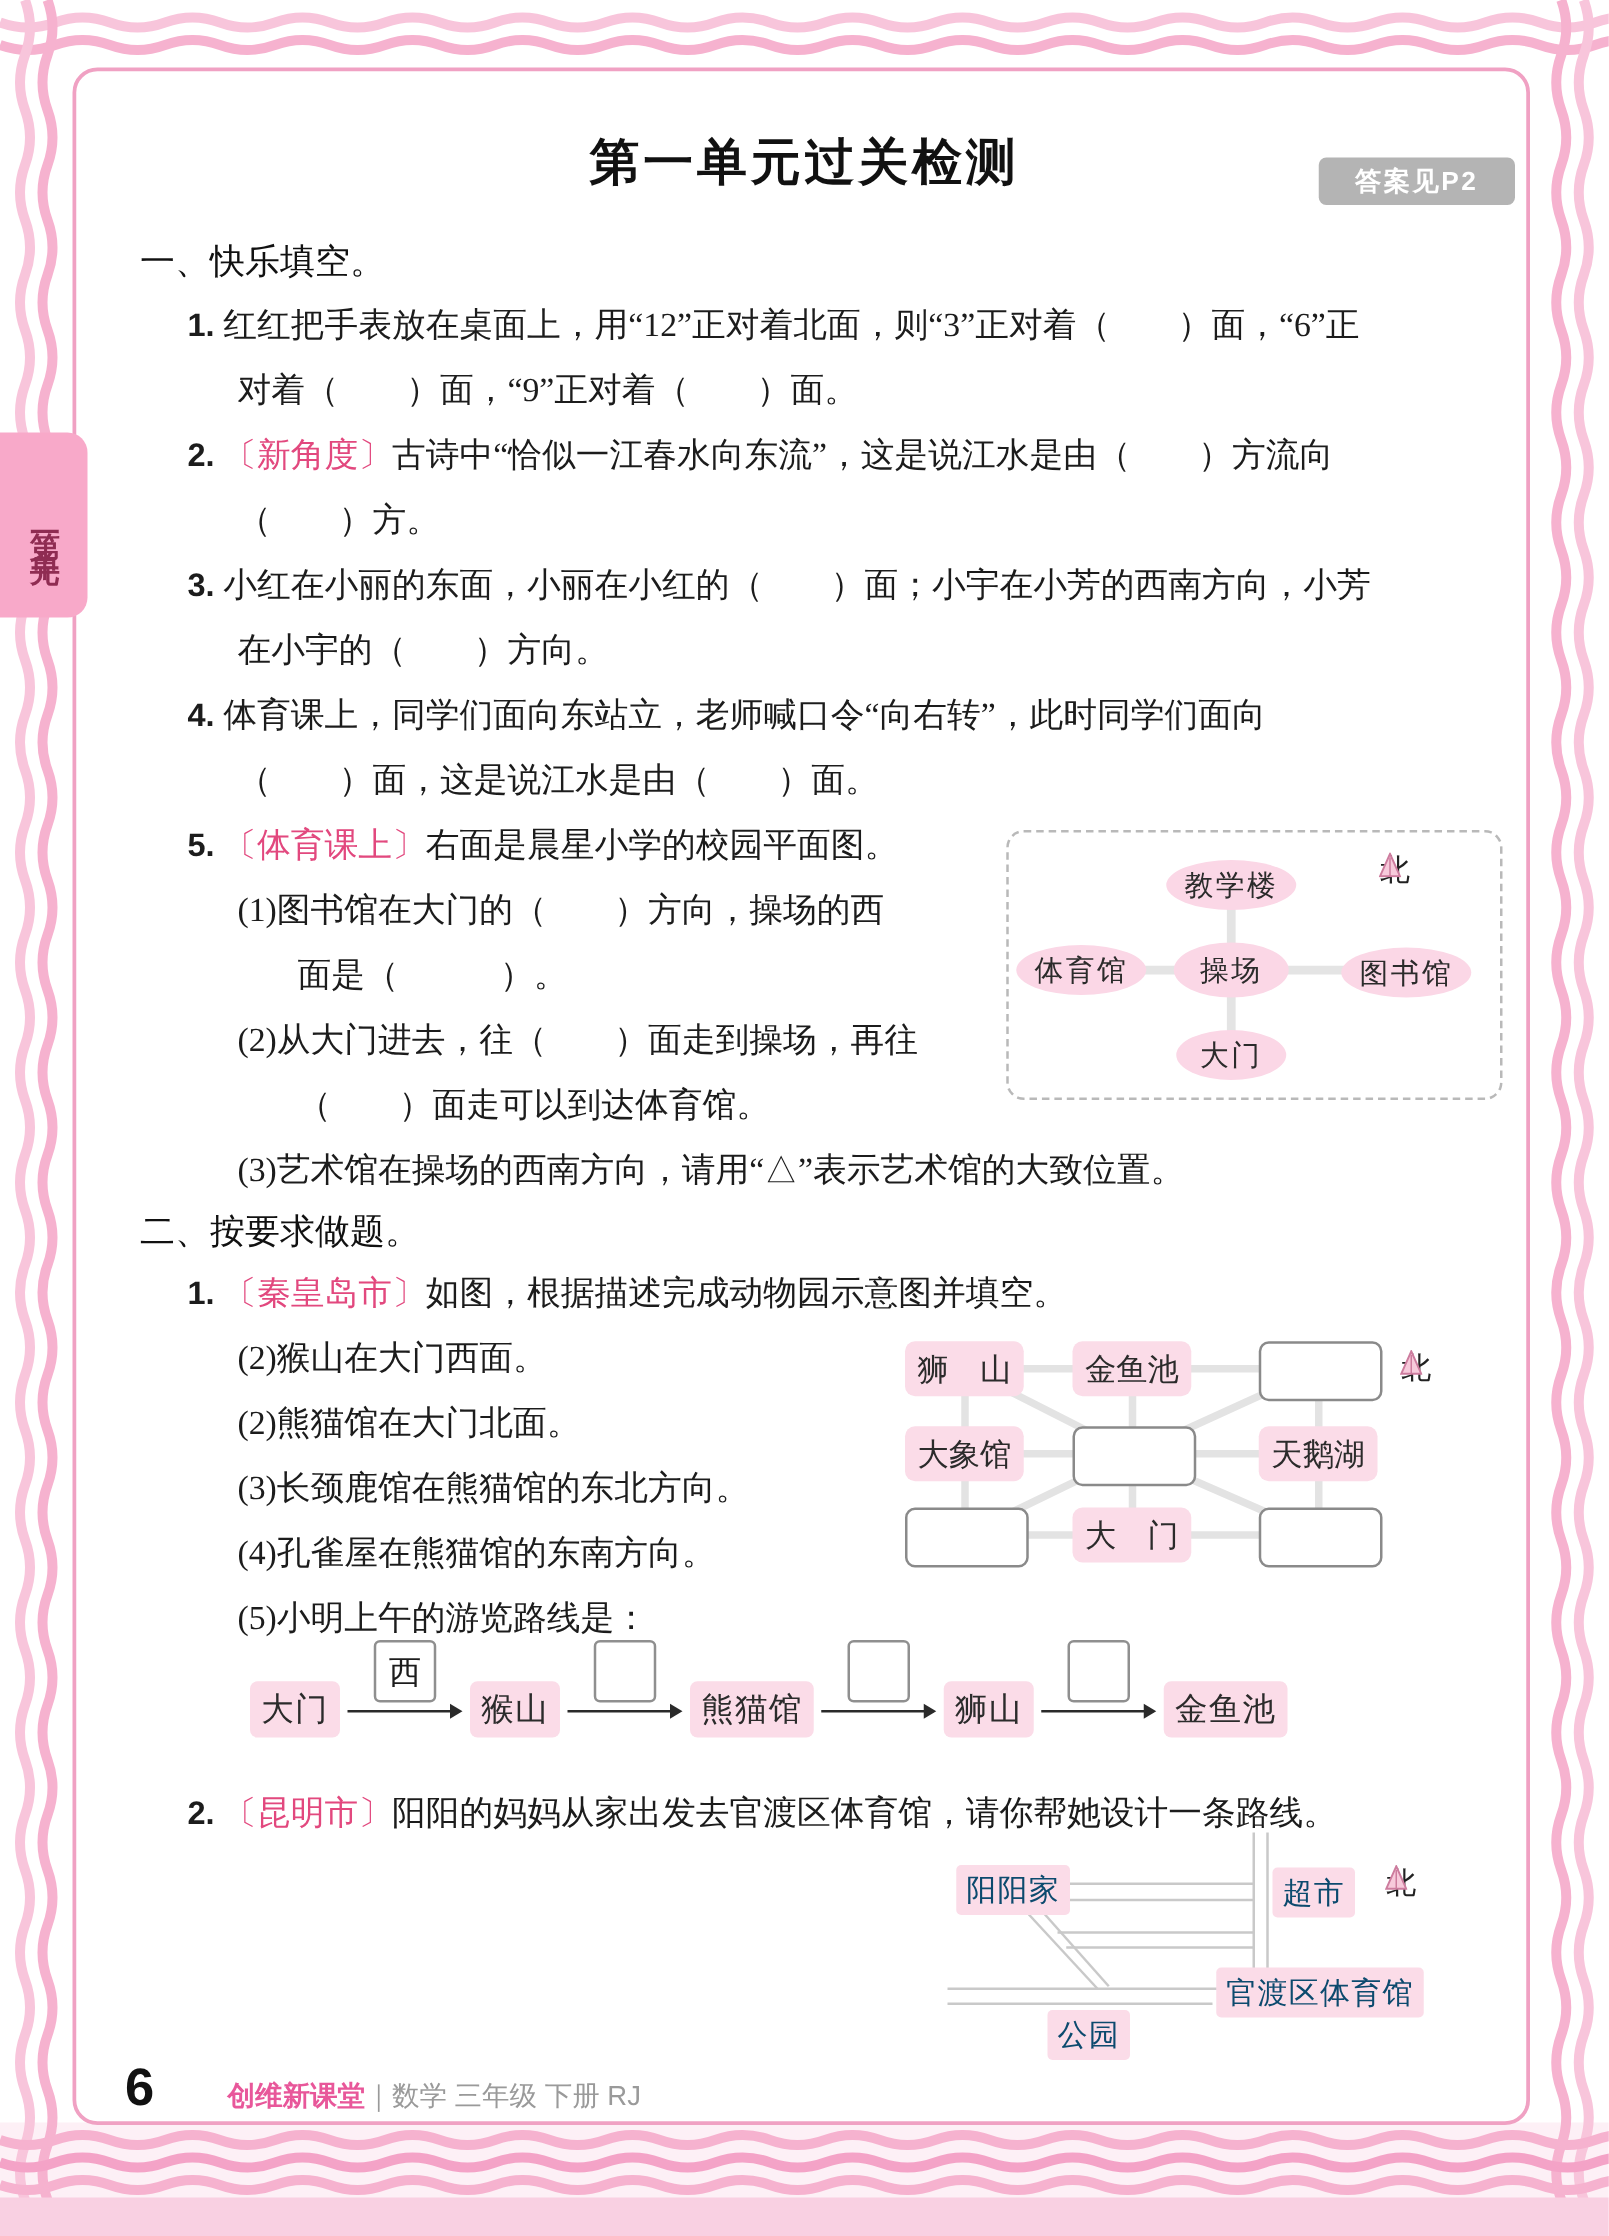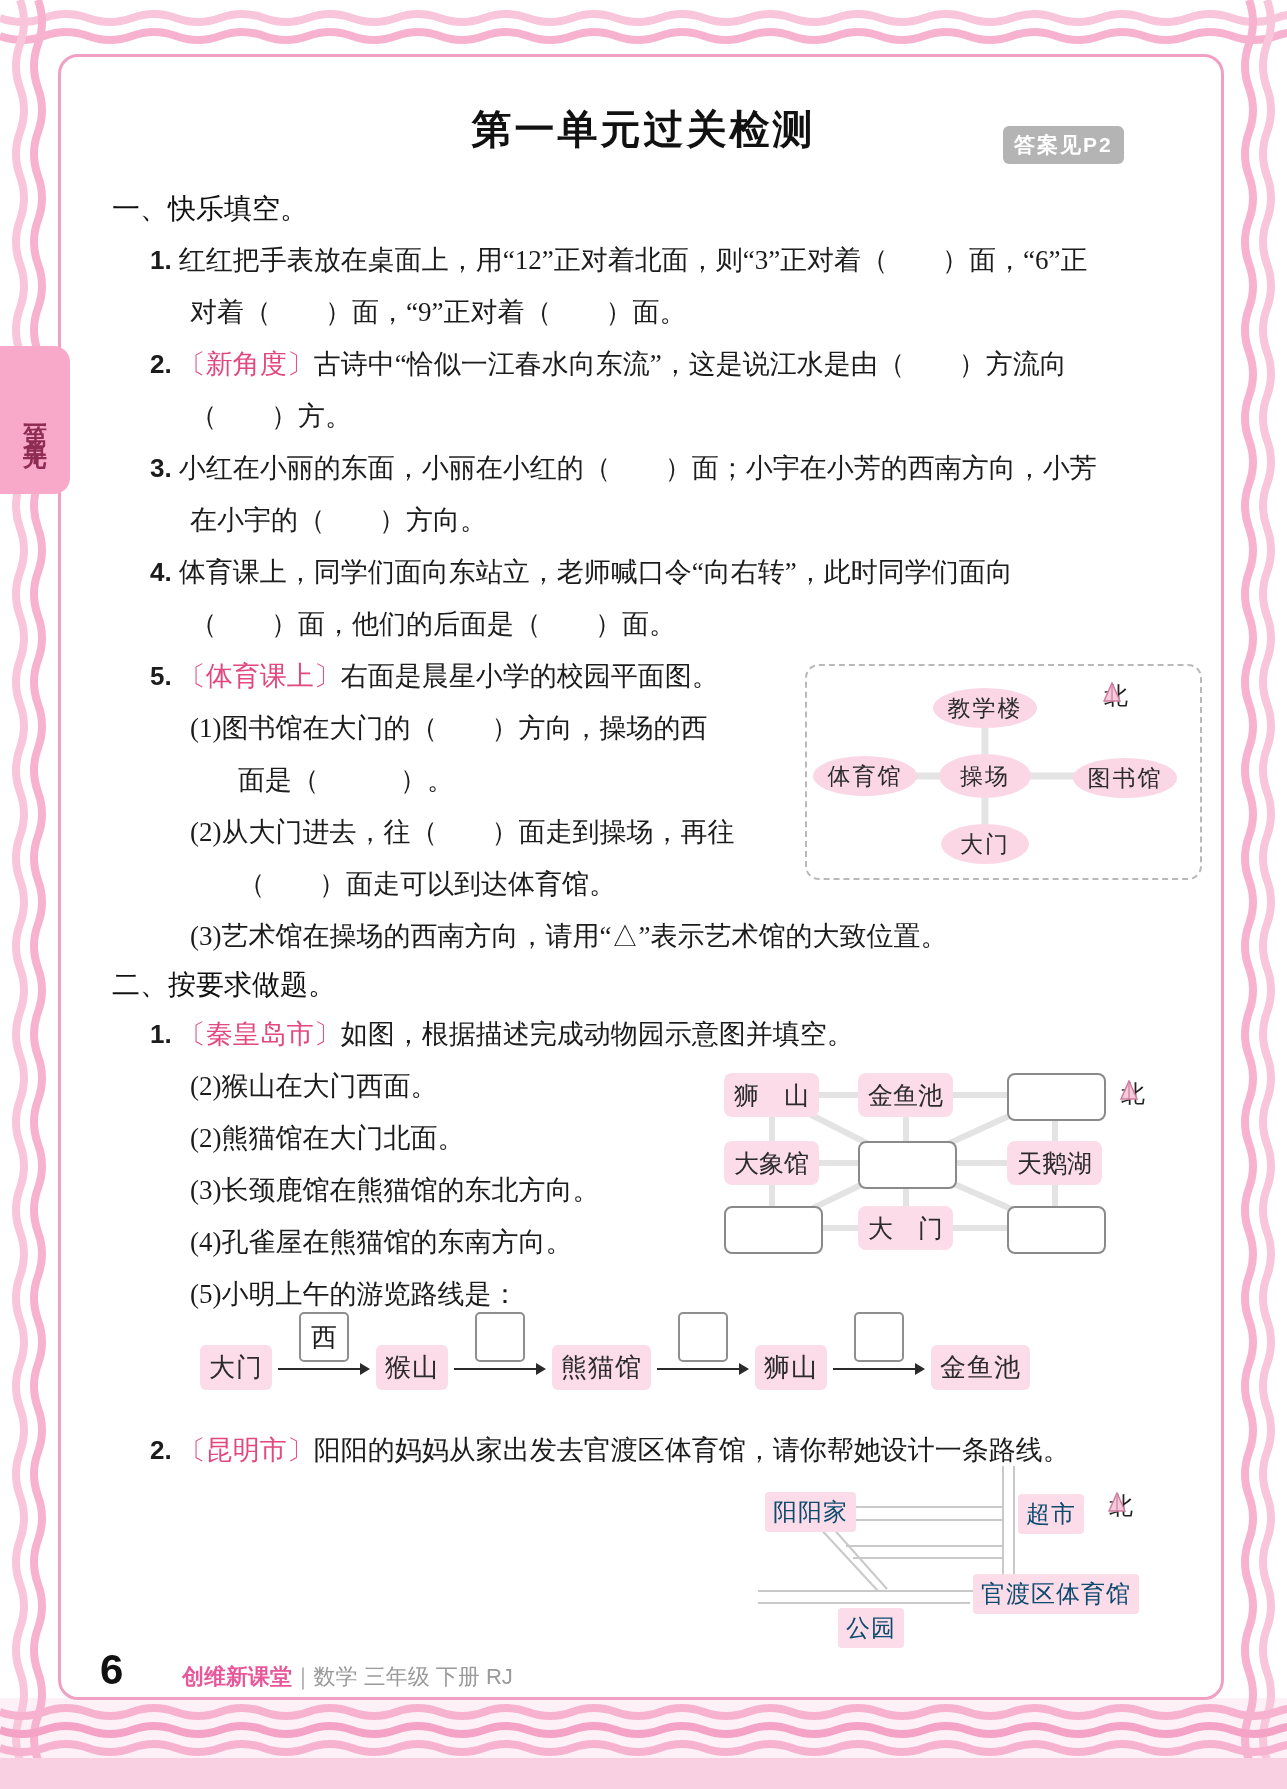--- a/index.html
+++ b/index.html
@@ -8,23 +8,23 @@
   .deco{position:absolute;left:0;top:0;}
   .frame{position:absolute;left:58px;top:54px;width:1160px;height:1640px;
          border:3px solid #f0a1c3;border-radius:20px;background:#fff;}
   .unit-tab{position:absolute;left:0;top:346px;width:70px;height:148px;background:#f8a9c9;
             border-radius:0 16px 16px 0;display:flex;align-items:center;justify-content:center;}
   .unit-tab span{writing-mode:vertical-rl;font-family:"Liberation Sans",sans-serif;
             font-weight:700;font-size:24px;color:#8f2c52;letter-spacing:7px;}
   .title{position:absolute;left:50%;transform:translateX(-50%);top:102px;
          font-family:"Liberation Sans",sans-serif;font-weight:700;font-size:40px;
          letter-spacing:3px;color:#111;white-space:nowrap;}
-  .badge{position:absolute;left:1003px;top:126px;background:#b4b4b4;color:#fff;
+  .badge{position:absolute;left:1055px;top:126px;background:#b4b4b4;color:#fff;
          font-family:"Liberation Sans",sans-serif;font-weight:700;font-size:21px;
-         padding:5px 11px;border-radius:6px;letter-spacing:2px;}
+         padding:5px 29px;border-radius:6px;letter-spacing:2px;}
   .sec-header{position:absolute;font-family:"Liberation Sans",sans-serif;font-weight:400;
          font-size:28px;color:#111;white-space:nowrap;}
   .line{position:absolute;font-size:27px;line-height:1.25;white-space:nowrap;}
   .qnum{font-family:"Liberation Sans",sans-serif;font-weight:700;font-size:26px;margin-right:7px;}
   .tag{color:#e2487e;}
   
   .campus{position:absolute;left:805px;top:664px;width:393px;height:212px;
           border:2px dashed #b9b9b9;border-radius:14px;}
   .campus svg,.zoo svg,.city svg{position:absolute;left:0;top:0;}
   .ell{position:absolute;background:#fbd7e6;border-radius:50%;display:flex;align-items:center;
@@ -95,21 +95,21 @@
   <div class="line" style="left:150px;top:244px"><span class="qnum">1.</span><span>红红把手表放在桌面上，用“12”正对着北面，则“3”正对着（　　）面，“6”正</span></div>
   <div class="line" style="left:190px;top:296px">对着（　　）面，“9”正对着（　　）面。</div>
 
   <div class="line" style="left:150px;top:348px"><span class="qnum">2.</span><span class="tag">〔新角度〕</span><span>古诗中“恰似一江春水向东流”，这是说江水是由（　　）方流向</span></div>
   <div class="line" style="left:190px;top:400px">（　　）方。</div>
 
   <div class="line" style="left:150px;top:452px"><span class="qnum">3.</span><span>小红在小丽的东面，小丽在小红的（　　）面；小宇在小芳的西南方向，小芳</span></div>
   <div class="line" style="left:190px;top:504px">在小宇的（　　）方向。</div>
 
   <div class="line" style="left:150px;top:556px"><span class="qnum">4.</span><span>体育课上，同学们面向东站立，老师喊口令“向右转”，此时同学们面向</span></div>
-  <div class="line" style="left:190px;top:608px">（　　）面，他们的后面是（　　）面。</div>
+  <div class="line" style="left:190px;top:608px">（　　）面，这是说江水是由（　　）面。</div>
 
   <div class="line" style="left:150px;top:660px"><span class="qnum">5.</span><span class="tag">〔体育课上〕</span><span>右面是晨星小学的校园平面图。</span></div>
   <div class="line" style="left:190px;top:712px">(1)图书馆在大门的（　　）方向，操场的西</div>
   <div class="line" style="left:238px;top:764px">面是（　　　）。</div>
   <div class="line" style="left:190px;top:816px">(2)从大门进去，往（　　）面走到操场，再往</div>
   <div class="line" style="left:238px;top:868px">（　　）面走可以到达体育馆。</div>
   <div class="line" style="left:190px;top:920px">(3)艺术馆在操场的西南方向，请用“△”表示艺术馆的大致位置。</div>
 
   <div class="campus">
     <svg width="393" height="212">

